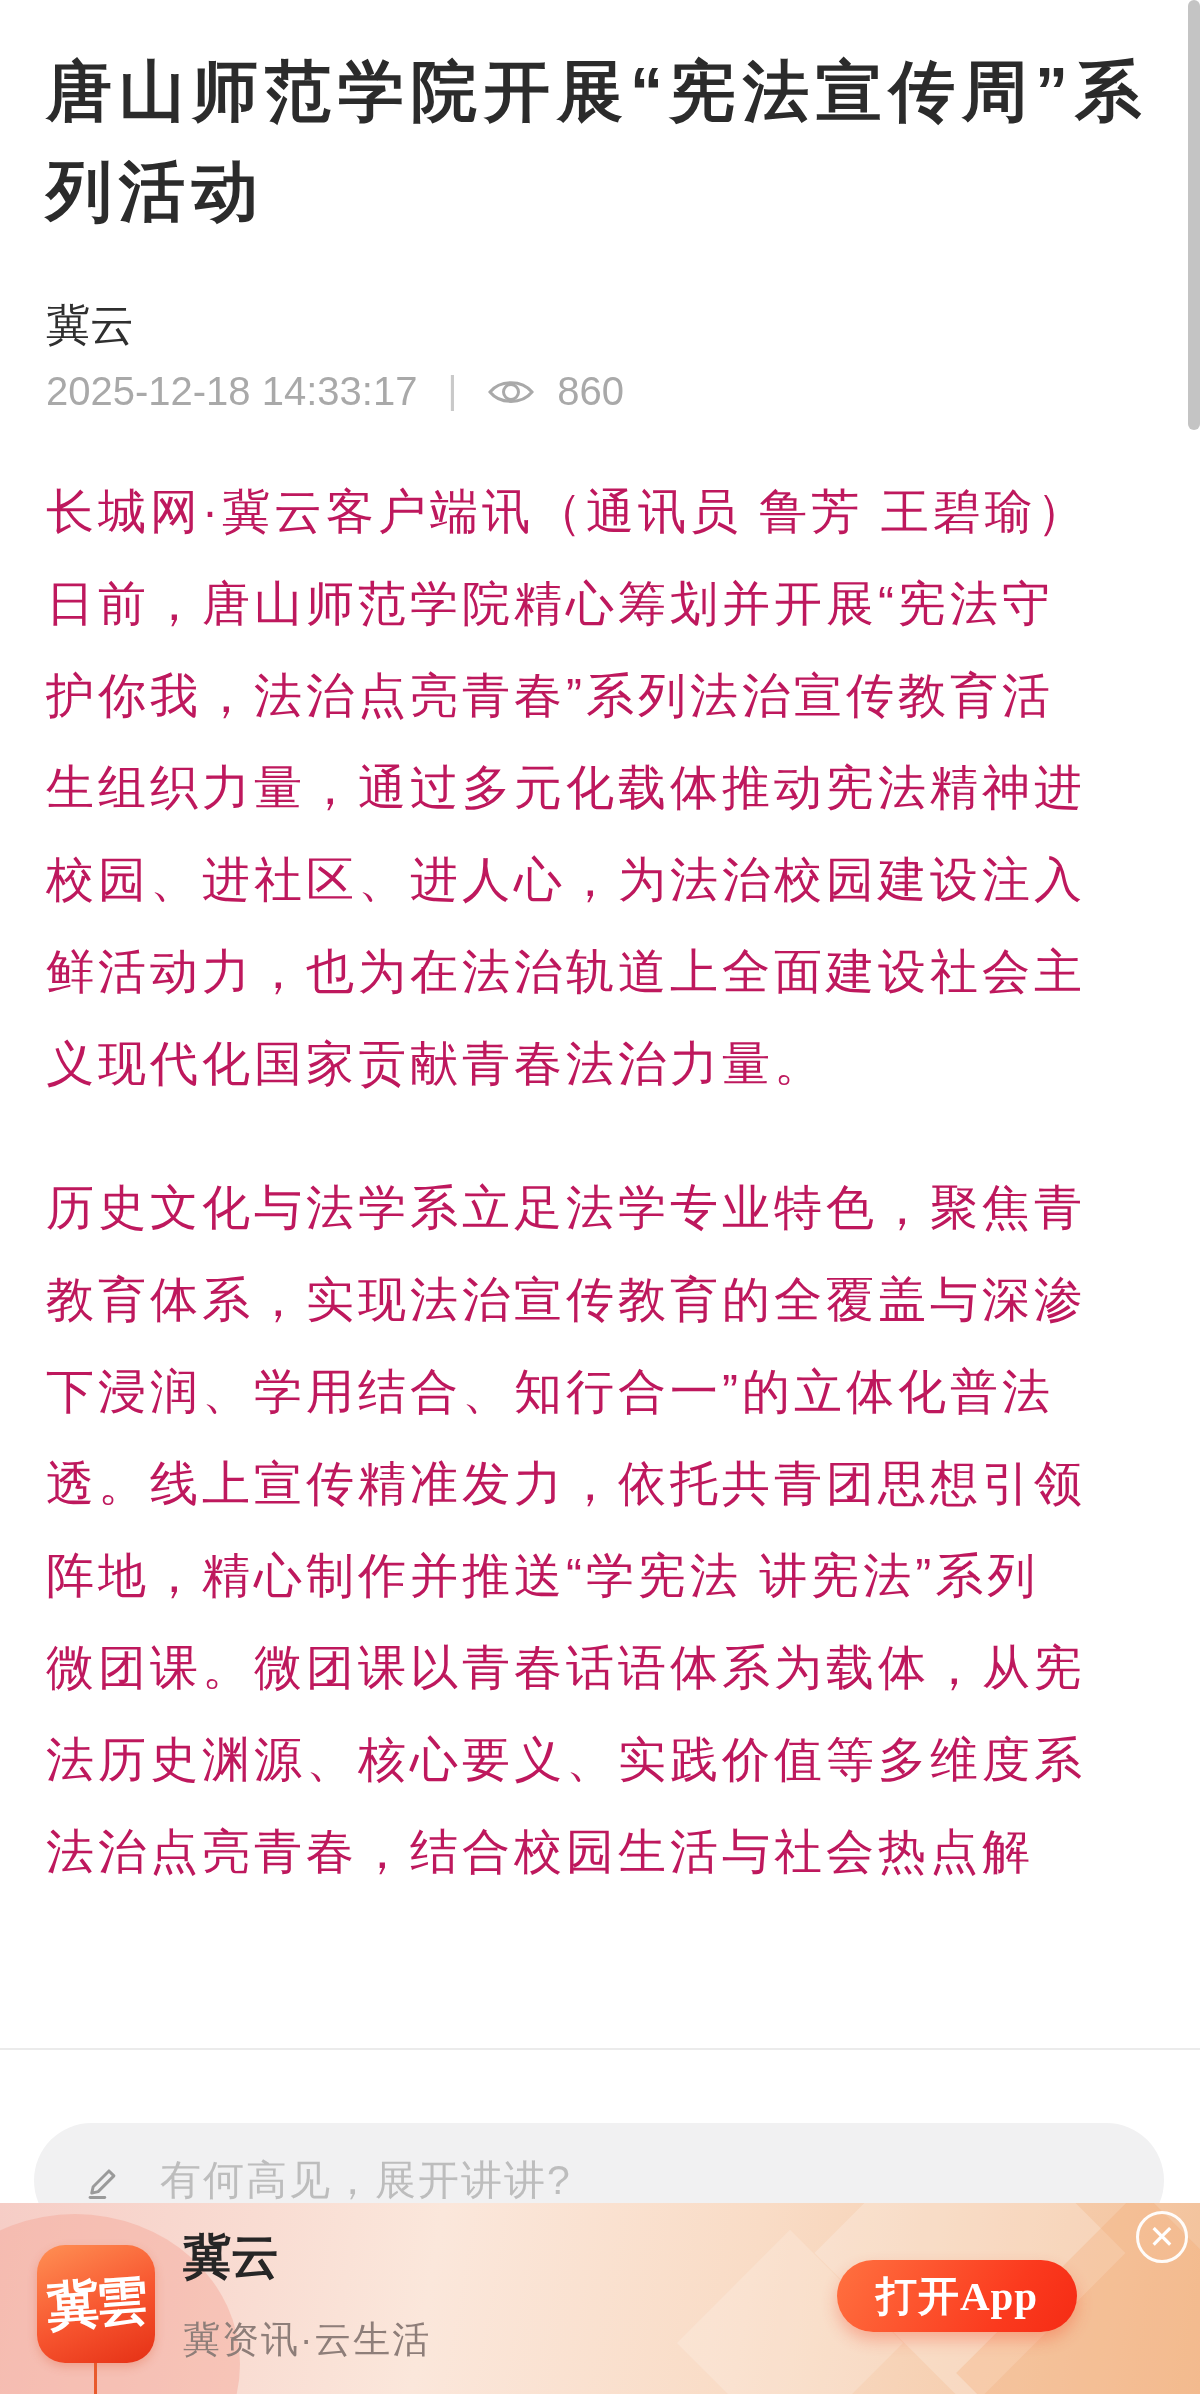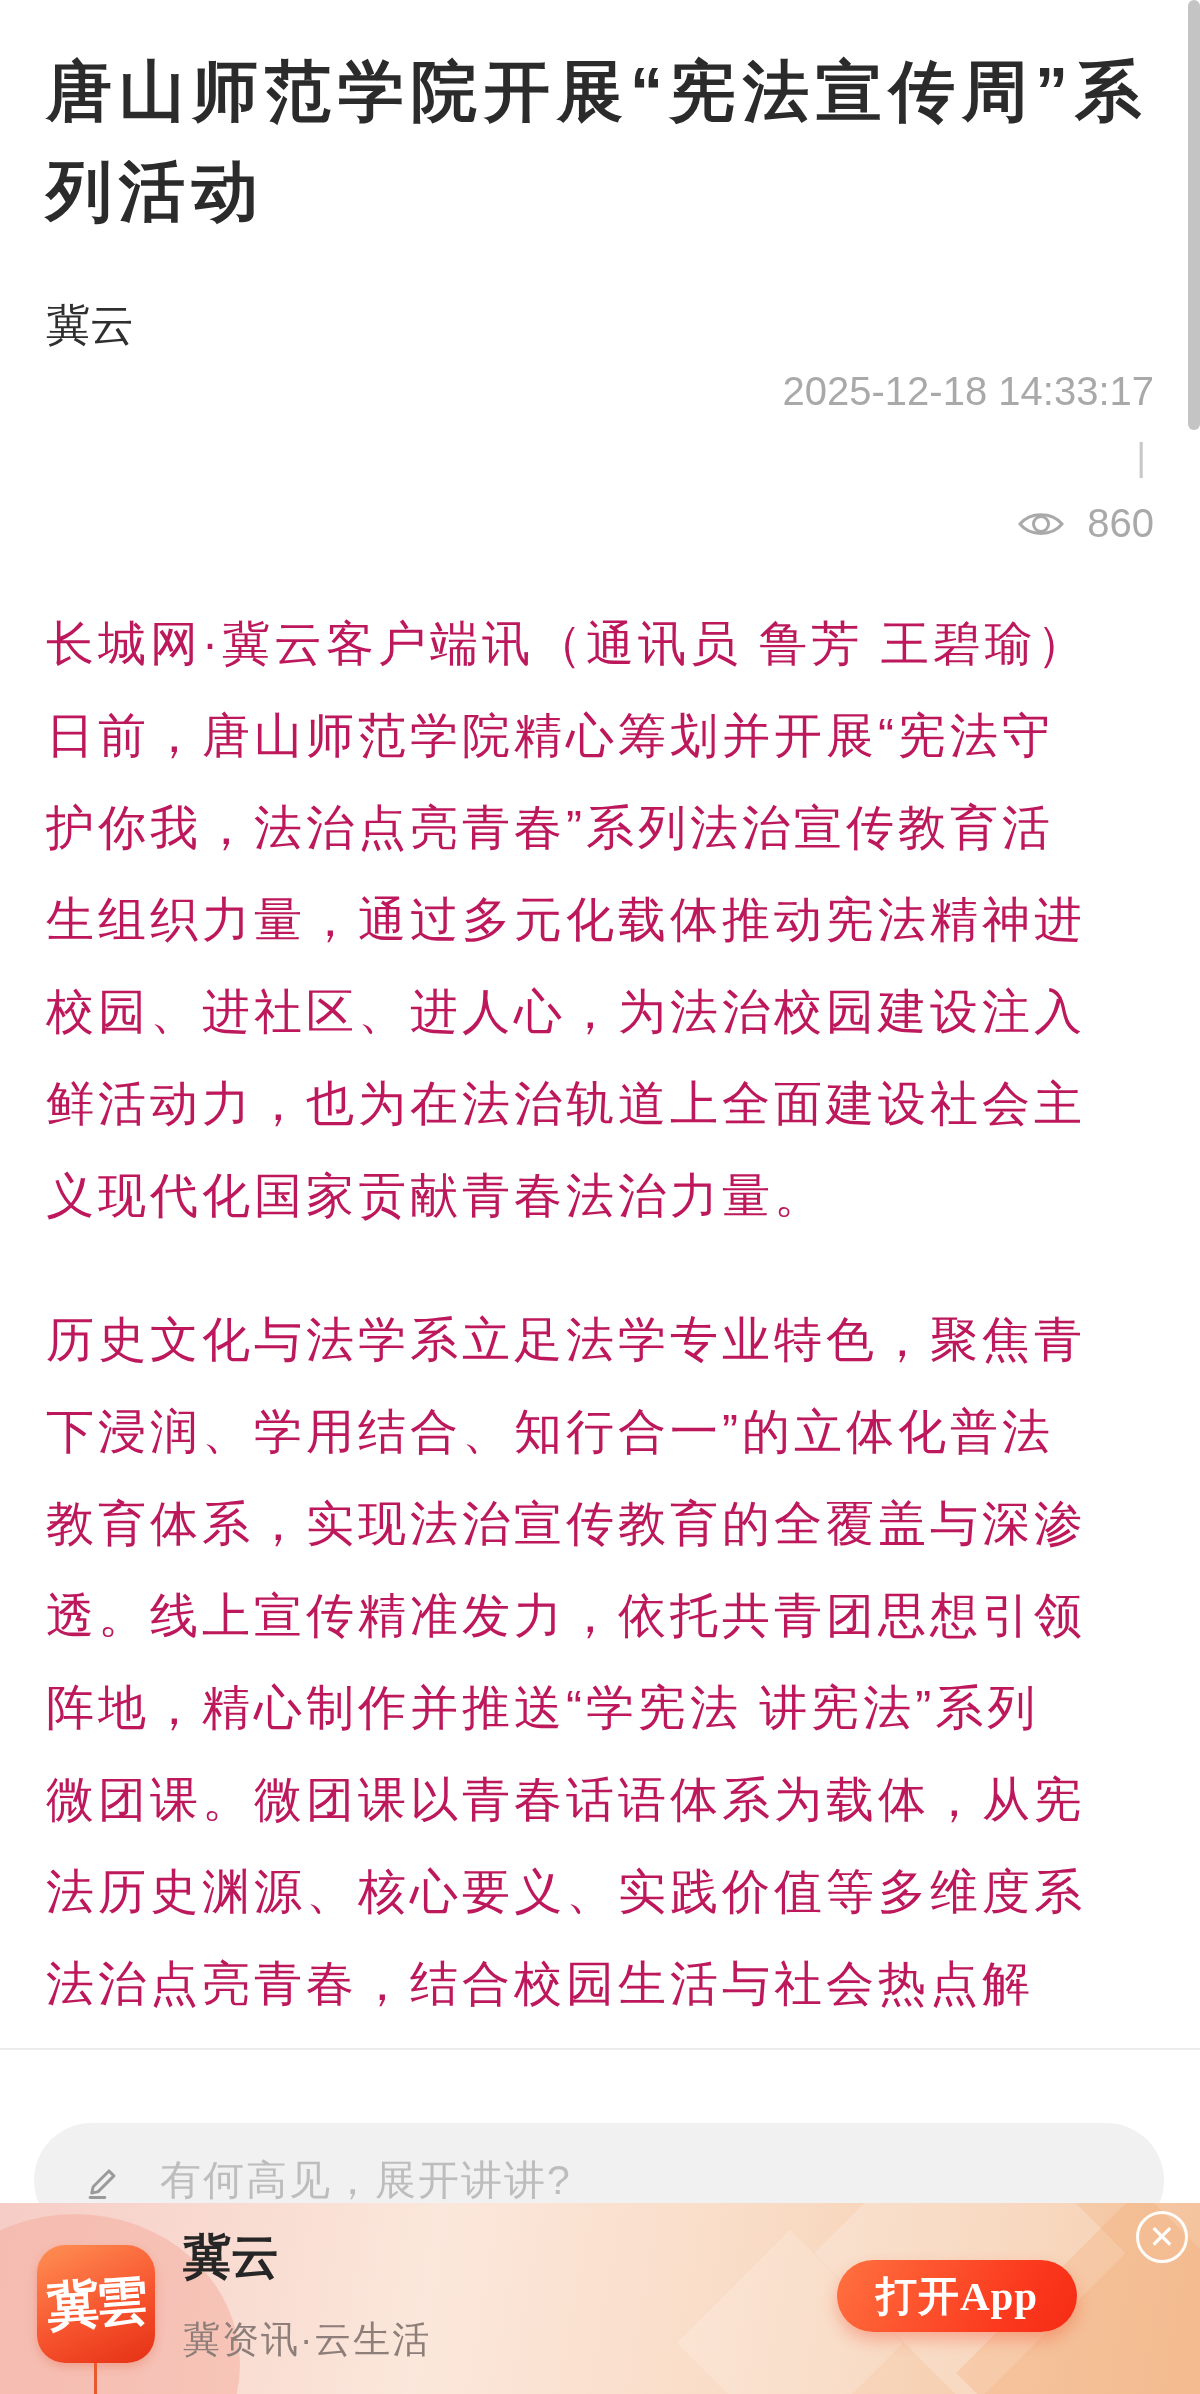--- a/index.html
+++ b/index.html
@@ -3,21 +3,21 @@
 <meta charset="utf-8">
 <style>
   html,body{margin:0;padding:0;}
   body{font-family:"Liberation Sans","DejaVu Sans",sans-serif;background:#ffffff;}
   .page{position:relative;width:1200px;height:2394px;overflow:hidden;background:#ffffff;}
 
   
   .article{position:absolute;left:0;top:0;width:1200px;padding:41px 46px 0;box-sizing:border-box;}
   .title-line{font-size:66px;line-height:100px;font-weight:bold;color:#2b2b2b;letter-spacing:7px;white-space:nowrap;}
   .author{margin-top:60px;font-size:44px;line-height:48px;color:#2f2f2f;}
-  .meta{margin-top:20px;display:flex;align-items:flex-end;gap:22px;font-size:40px;color:#a9a9a9;flex-direction:column;}
+  .meta{margin-top:20px;display:flex;align-items:flex-start;gap:22px;font-size:40px;color:#a9a9a9;}
   .meta .sep{color:#c9c9c9;font-size:38px;padding:0 8px;}
   .meta .views{display:flex;align-items:center;gap:22px;}
   .para{margin-top:52px;}
   .bodyline{font-size:48px;line-height:92px;color:#be185d;letter-spacing:4px;white-space:nowrap;}
 
   
   .scrollbar{position:absolute;right:0;top:0;width:12px;height:430px;background:#c4c4c4;border-radius:6px;}
 
   
   .comment-bar{position:absolute;left:0;top:2048px;width:1200px;height:155px;background:#ffffff;border-top:2px solid #ebebeb;box-sizing:border-box;z-index:3;}
@@ -76,22 +76,22 @@
           <div class="bodyline">长城网·冀云客户端讯（通讯员 鲁芳 王碧瑜）</div>
           <div class="bodyline">日前，唐山师范学院精心筹划并开展“宪法守</div>
           <div class="bodyline">护你我，法治点亮青春”系列法治宣传教育活</div>
           <div class="bodyline">生组织力量，通过多元化载体推动宪法精神进</div>
           <div class="bodyline">校园、进社区、进人心，为法治校园建设注入</div>
           <div class="bodyline">鲜活动力，也为在法治轨道上全面建设社会主</div>
           <div class="bodyline">义现代化国家贡献青春法治力量。</div>
         </div>
         <div class="para">
           <div class="bodyline">历史文化与法学系立足法学专业特色，聚焦青</div>
+          <div class="bodyline">教育体系，实现法治宣传教育的全覆盖与深渗</div>
           <div class="bodyline">下浸润、学用结合、知行合一”的立体化普法</div>
-          <div class="bodyline">教育体系，实现法治宣传教育的全覆盖与深渗</div>
           <div class="bodyline">透。线上宣传精准发力，依托共青团思想引领</div>
           <div class="bodyline">阵地，精心制作并推送“学宪法 讲宪法”系列</div>
           <div class="bodyline">微团课。微团课以青春话语体系为载体，从宪</div>
           <div class="bodyline">法历史渊源、核心要义、实践价值等多维度系</div>
           <div class="bodyline">法治点亮青春，结合校园生活与社会热点解</div>
         </div>
       </div>
   </div>
 
   <div class="scrollbar"></div>

